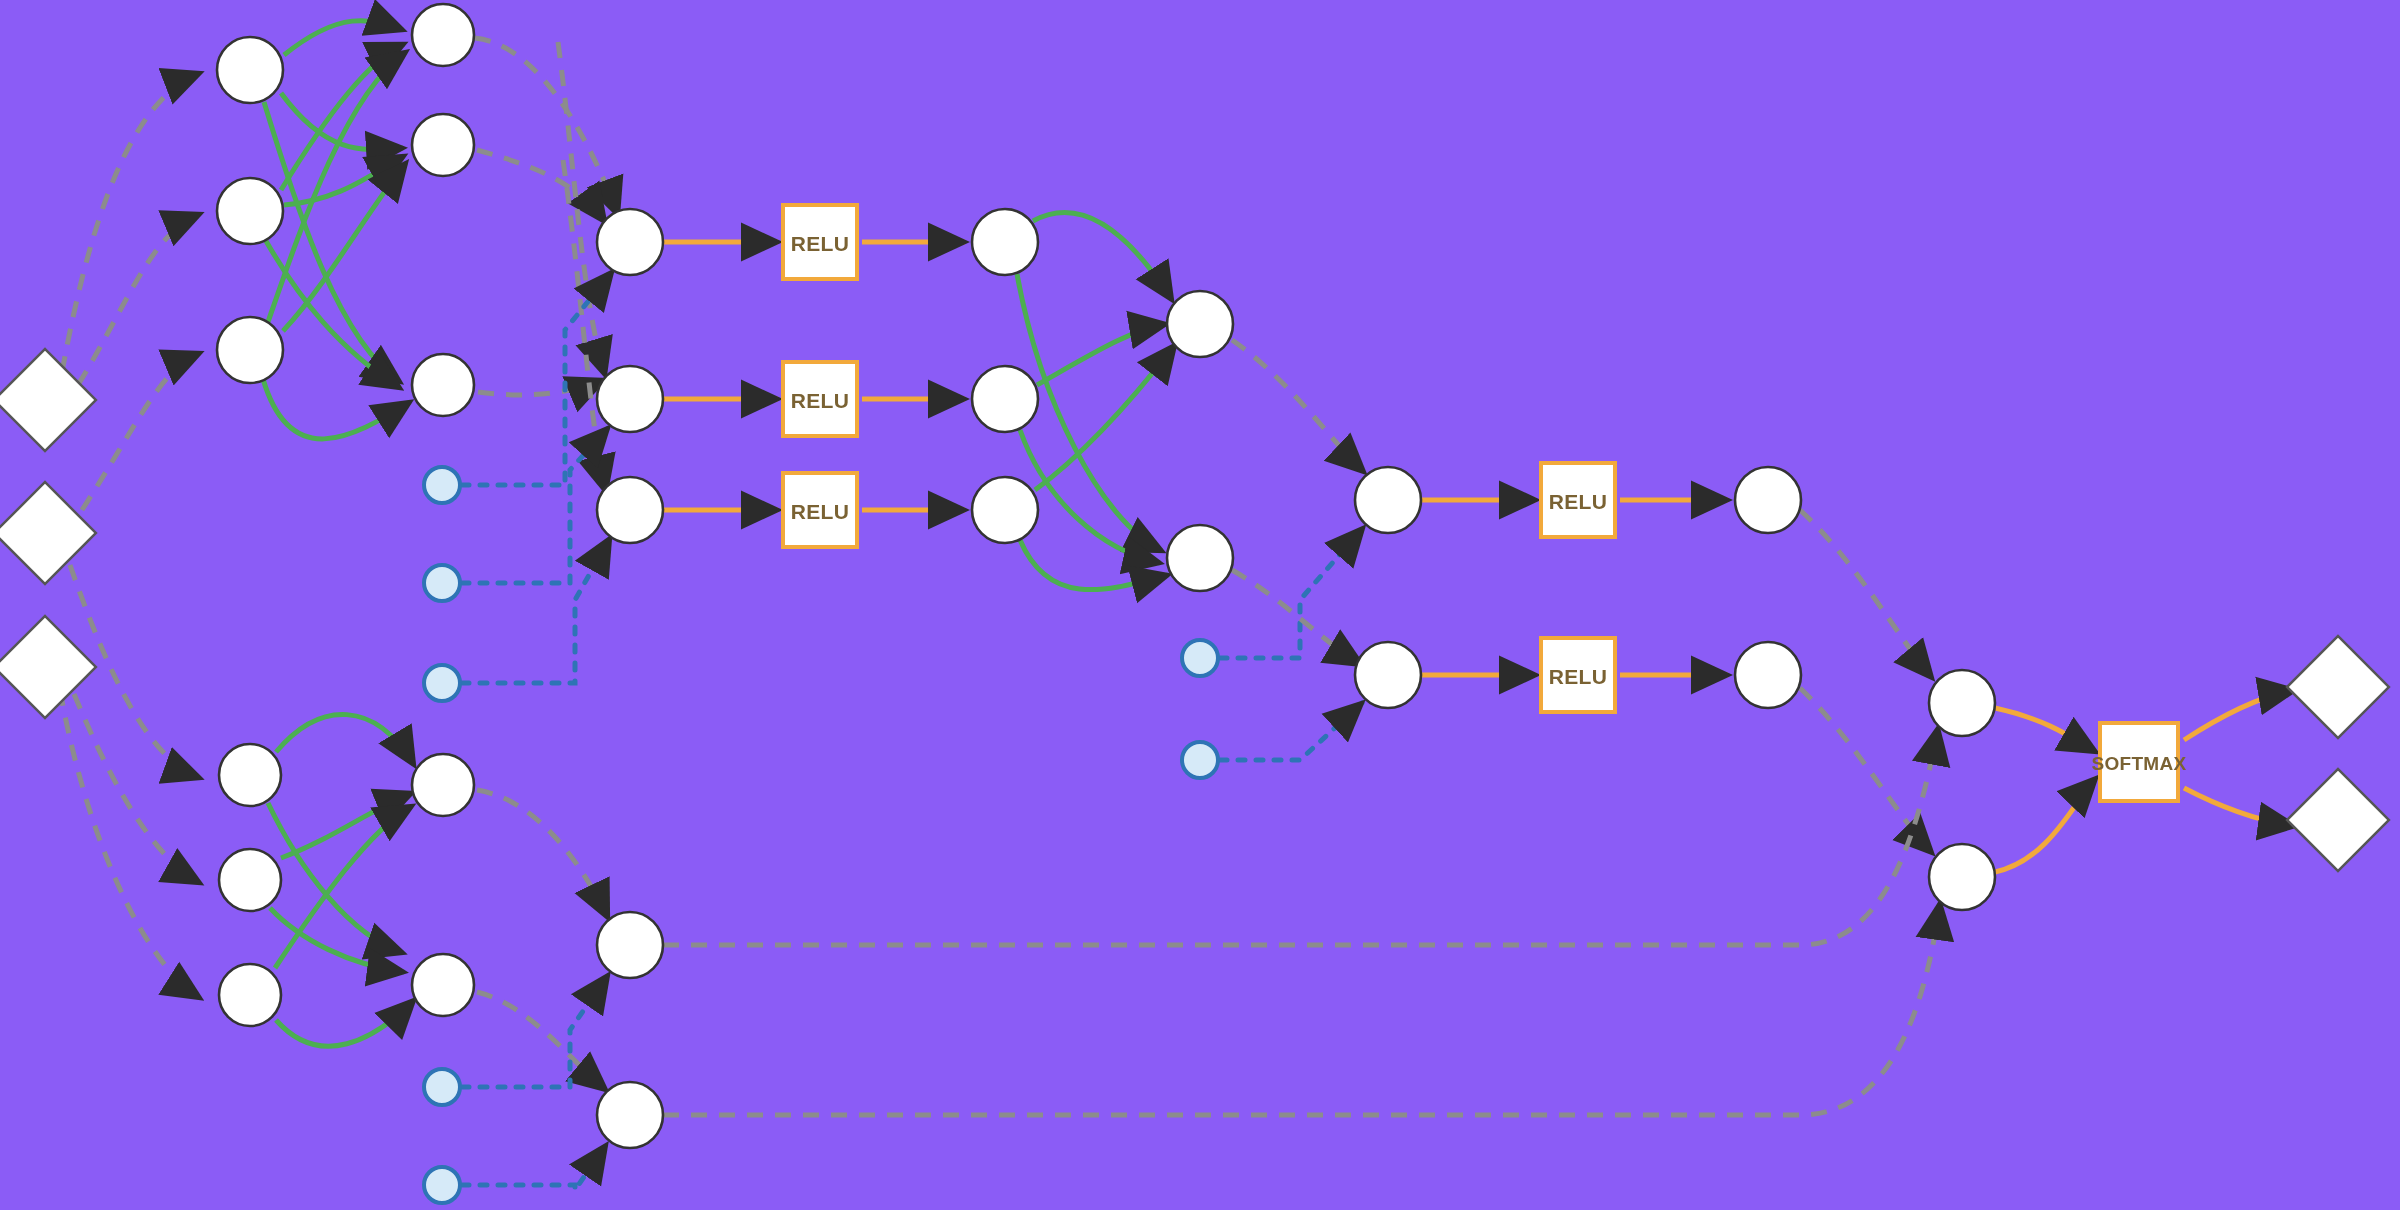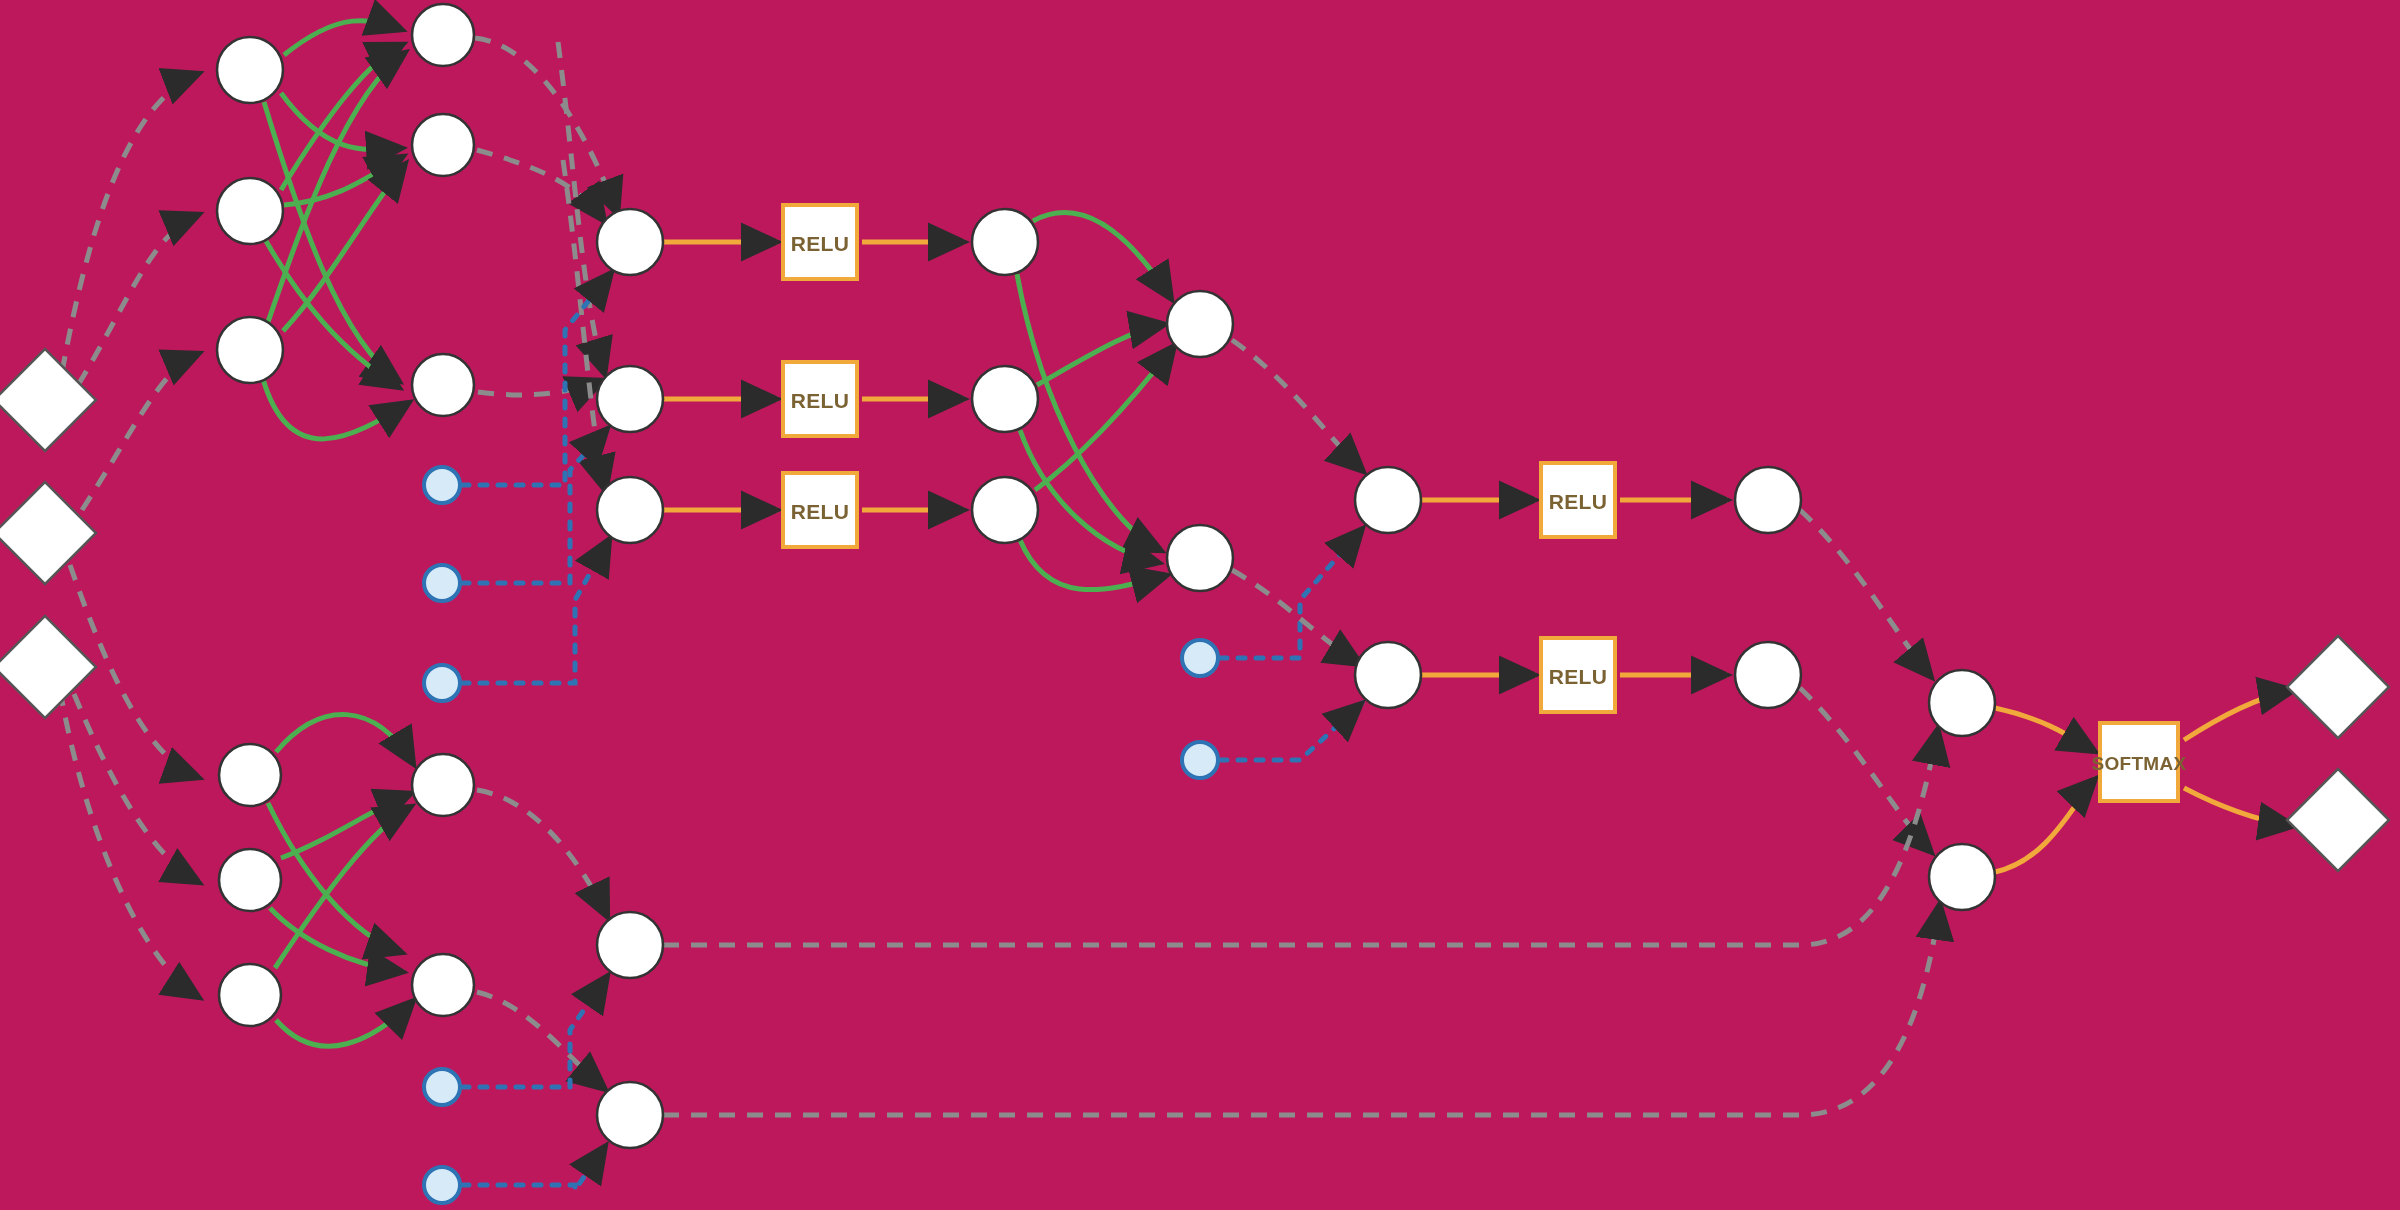--- a/index.html
+++ b/index.html
@@ -10,21 +10,21 @@
   body {
     width: 2400px;
     height: 1210px;
     font-family: "Liberation Sans", sans-serif;
     overflow: hidden;
   }
   #diagram-root {
     position: relative;
     width: 2400px;
     height: 1210px;
-    background: #be185d;
+    background: #8b5cf6;
   }
   svg#net {
     display: block;
     width: 2400px;
     height: 1210px;
   }
   .op-label {
     font-family: "Liberation Sans", sans-serif;
     font-size: 21px;
     font-weight: bold;

